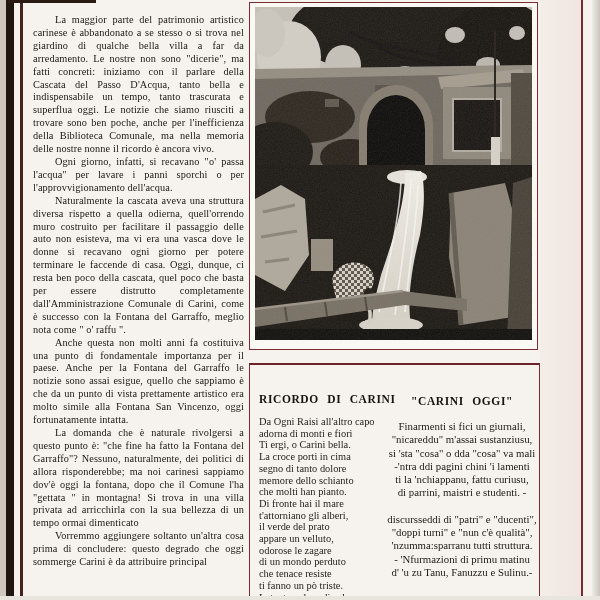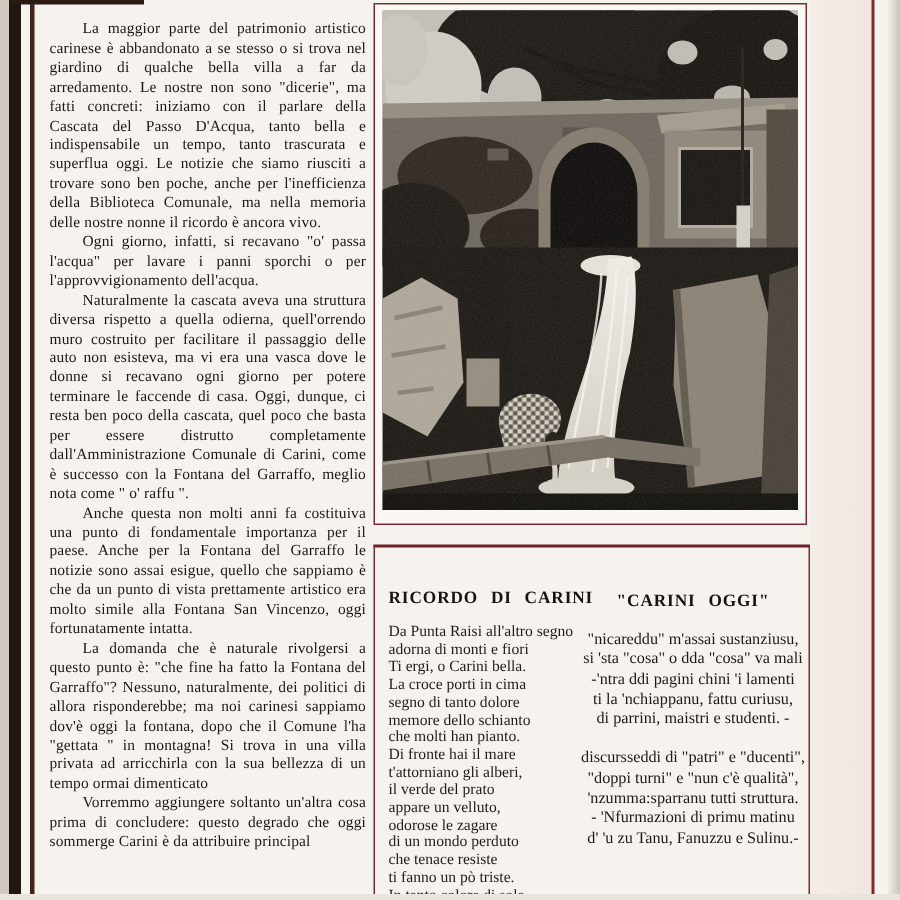--- a/index.html
+++ b/index.html
@@ -158,21 +158,21 @@
 
       <rect x="0" y="0" width="277" height="333" filter="url(#grain)" opacity="0.35"></rect>
     </svg>
   </div>
 
   <div class="poems-box">
 
     <div class="poem-left">
       <h3 class="poem-title">RICORDO DI CARINI</h3>
       <div class="lines">
-          <div class="line">Da Punta Raisi all'altro segno</div>
+          <div class="line">Da Ogni Raisi all'altro capo</div>
           <div class="line">adorna di monti e fiori</div>
           <div class="line">Ti ergi, o Carini bella.</div>
           <div class="line">La croce porti in cima</div>
           <div class="line">segno di tanto dolore</div>
           <div class="line">memore dello schianto</div>
           <div class="line">che molti han pianto.</div>
           <div class="line">Di fronte hai il mare</div>
           <div class="line">t'attorniano gli alberi,</div>
           <div class="line">il verde del prato</div>
           <div class="line">appare un velluto,</div>
@@ -180,20 +180,21 @@
           <div class="line">di un mondo perduto</div>
           <div class="line">che tenace resiste</div>
           <div class="line">ti fanno un pò triste.</div>
           <div class="line">In tanto colore di sole</div>
         </div>
     </div>
 
     <div class="poem-right">
       <h3 class="poem-title">"CARINI OGGI"</h3>
       <div class="lines">
+          <div class="line">Finarmenti si fici un giurnali,</div>
           <div class="line">"nicareddu" m'assai sustanziusu,</div>
           <div class="line">si 'sta "cosa" o dda "cosa" va mali</div>
           <div class="line">-'ntra ddi pagini chini 'i lamenti</div>
           <div class="line">ti la 'nchiappanu, fattu curiusu,</div>
           <div class="line">di parrini, maistri e studenti. -</div>
         </div>
       <div class="stanza-gap"></div>
       <div class="lines" style="margin-top:0;">
           <div class="line">discursseddi di "patri" e "ducenti",</div>
           <div class="line">"doppi turni" e "nun c'è qualità",</div>

